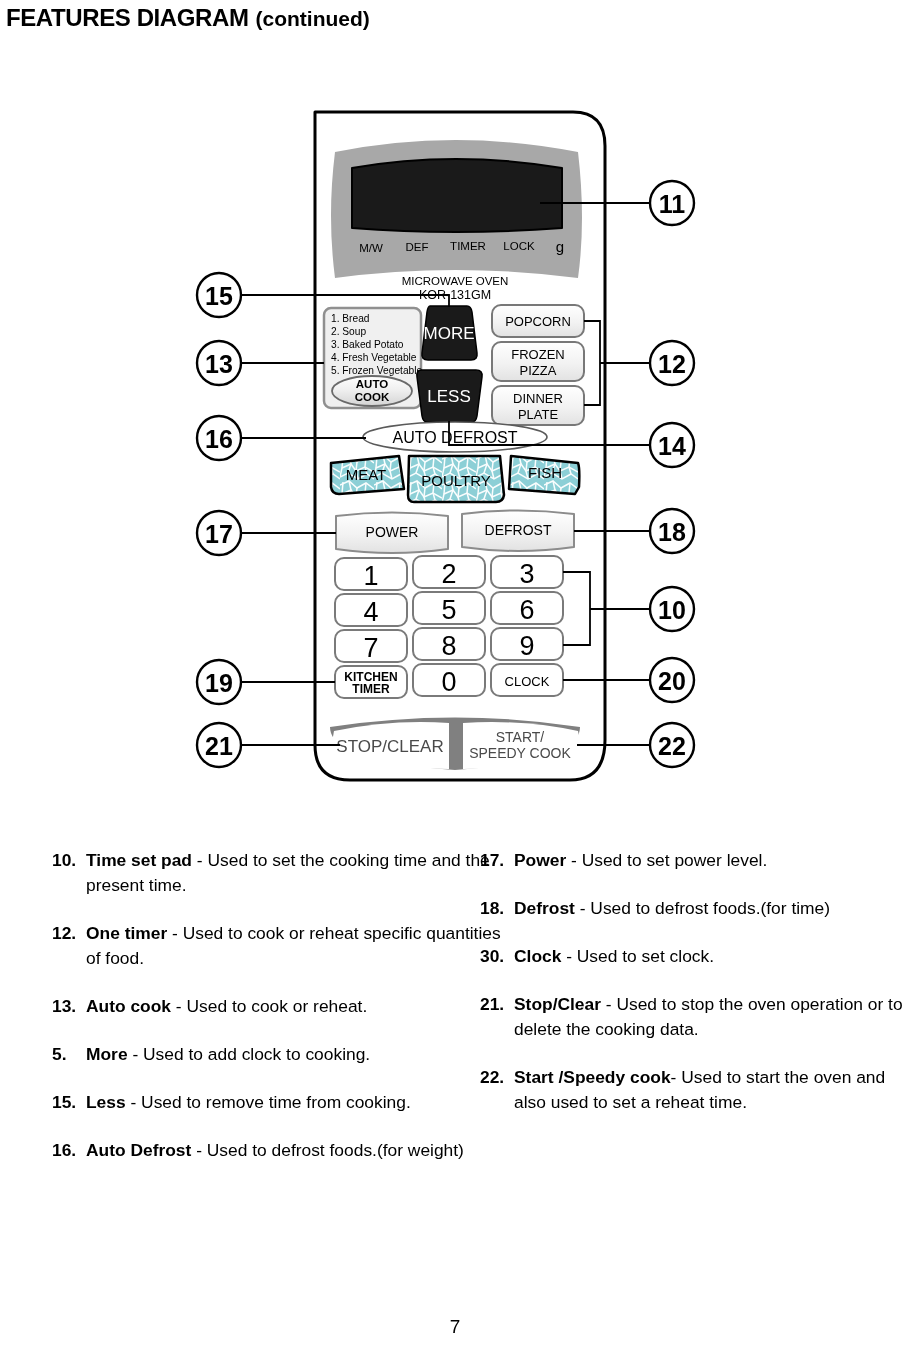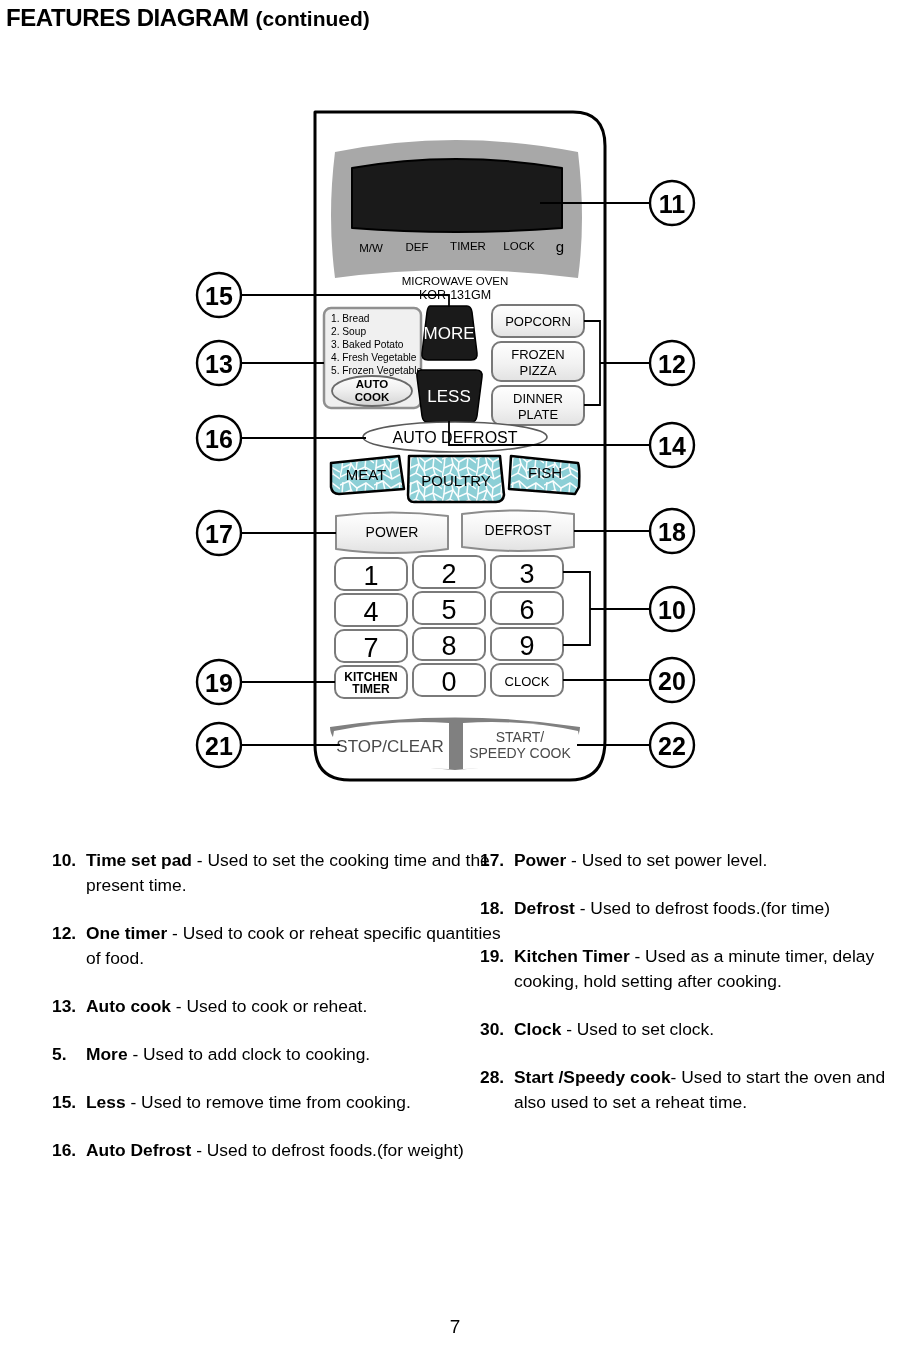--- a/index.html
+++ b/index.html
@@ -380,21 +380,21 @@
       <div class="desc-item"><span class="desc-num">10.</span><span class="desc-term">Time set pad</span><span class="desc-body"> - Used to set the cooking time and the present time.</span></div>
       <div class="desc-item"><span class="desc-num">12.</span><span class="desc-term">One timer</span><span class="desc-body"> - Used to cook or reheat specific quantities of food.</span></div>
       <div class="desc-item"><span class="desc-num">13.</span><span class="desc-term">Auto cook</span><span class="desc-body"> - Used to cook or reheat.</span></div>
       <div class="desc-item"><span class="desc-num">5.</span><span class="desc-term">More</span><span class="desc-body"> - Used to add clock to cooking.</span></div>
       <div class="desc-item"><span class="desc-num">15.</span><span class="desc-term">Less</span><span class="desc-body"> - Used to remove time from cooking.</span></div>
       <div class="desc-item"><span class="desc-num">16.</span><span class="desc-term">Auto Defrost</span><span class="desc-body"> - Used to defrost foods.(for weight)</span></div>
     </div>
   <div class="desc-col" id="desc-col-right">
       <div class="desc-item"><span class="desc-num">17.</span><span class="desc-term">Power</span><span class="desc-body"> - Used to set power level.</span></div>
       <div class="desc-item"><span class="desc-num">18.</span><span class="desc-term">Defrost</span><span class="desc-body"> - Used to defrost foods.(for time)</span></div>
-      <div class="desc-item"><span class="desc-num">19.</span><span class="desc-term">Kitchen Timer</span><span class="desc-body"> - Used as a minute timer, delay cooking, hold setting after cooking.</span></div>
       <div class="desc-item"><span class="desc-num">30.</span><span class="desc-term">Clock</span><span class="desc-body"> - Used to set clock.</span></div>
-      <div class="desc-item"><span class="desc-num">28.</span><span class="desc-term">Start /Speedy cook</span><span class="desc-body">- Used to start the oven and also used to set a reheat time.</span></div>
+      <div class="desc-item"><span class="desc-num">21.</span><span class="desc-term">Stop/Clear</span><span class="desc-body"> - Used to stop the oven operation or to delete the cooking data.</span></div>
+      <div class="desc-item"><span class="desc-num">22.</span><span class="desc-term">Start /Speedy cook</span><span class="desc-body">- Used to start the oven and also used to set a reheat time.</span></div>
     </div>
 </div>
 
 <div id="page-footer">
   <span>7</span>
 </div>
 
 </body></html>

